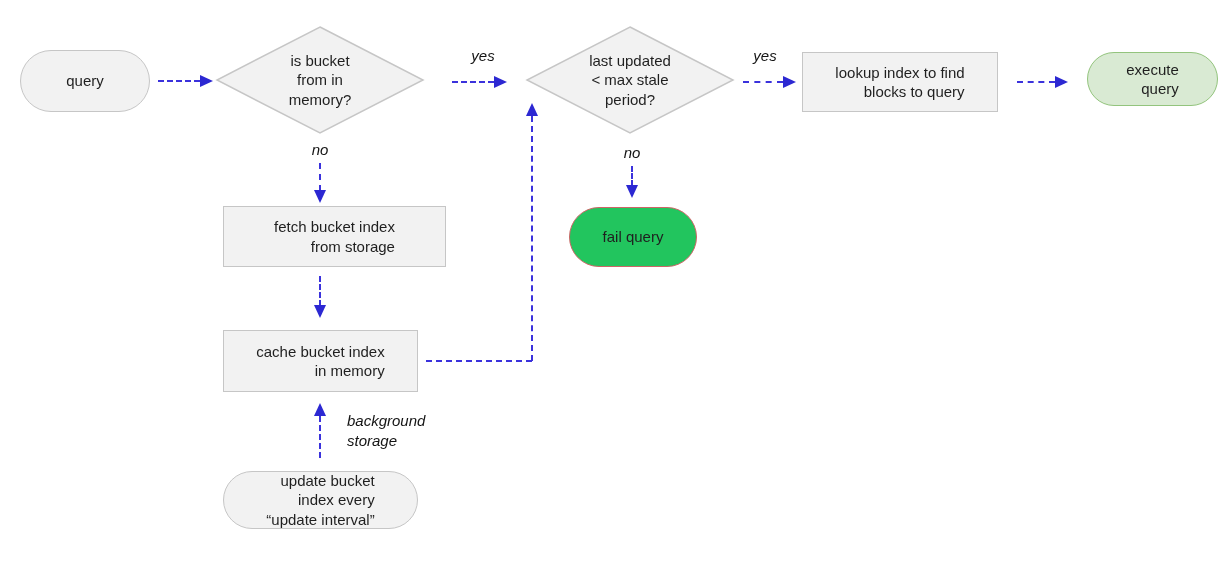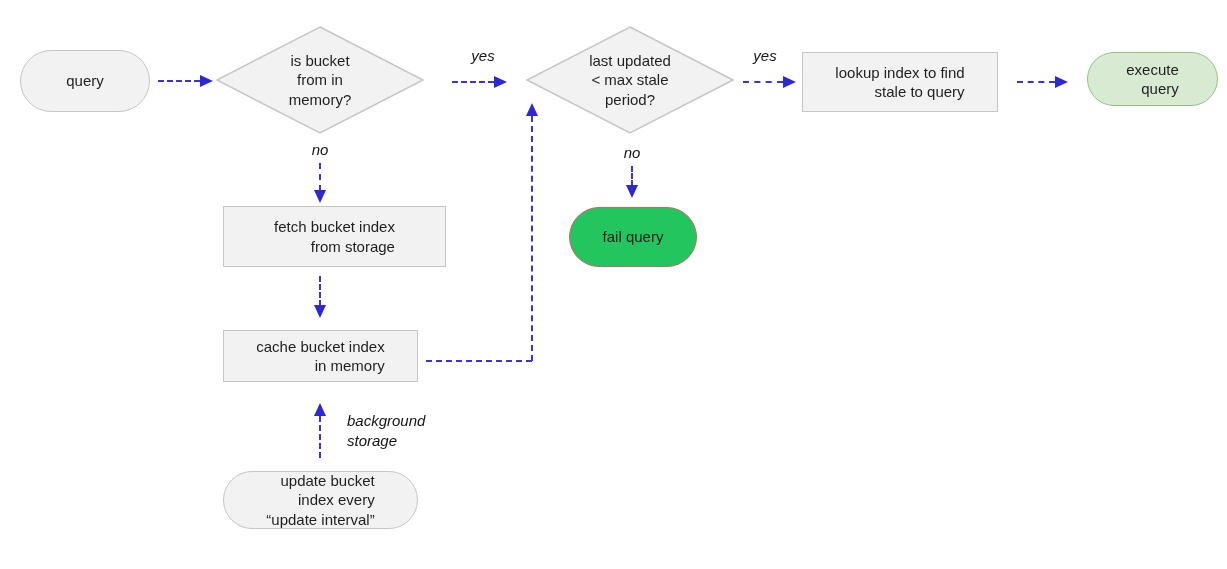--- a/index.html
+++ b/index.html
@@ -114,21 +114,21 @@
   <div class="ah down" style="left:314px; top:190px;"></div>
 
   <div class="node process" style="left:223px; top:206px; width:223px; height:61px;">
     <div class="txt">fetch bucket index
 from storage</div>
   </div>
 
   <div class="vline" style="left:319px; top:276px; height:30px;"></div>
   <div class="ah down" style="left:314px; top:305px;"></div>
 
-  <div class="node process" style="left:223px; top:330px; width:195px; height:52px;">
+  <div class="node process" style="left:223px; top:330px; width:195px; height:62px;">
     <div class="txt">cache bucket index
 in memory</div>
   </div>
 
   <div class="hline" style="left:426px; top:360px; width:106px;"></div>
   <div class="vline" style="left:531px; top:116px; height:245px;"></div>
   <div class="ah up" style="left:526px; top:103px;"></div>
 
   <div class="edge-label center" style="left:462px; top:46px; width:42px;">yes</div>
 
@@ -144,21 +144,21 @@
 period?</div>
   </div>
 
   <div class="edge-label center" style="left:744px; top:46px; width:42px;">yes</div>
 
   <div class="hline" style="left:743px; top:81px; width:40px;"></div>
   <div class="ah right" style="left:783px; top:76px;"></div>
 
   <div class="node process" style="left:802px; top:52px; width:196px; height:60px;">
     <div class="txt">lookup index to find
-stale to query</div>
+blocks to query</div>
   </div>
 
   <div class="hline" style="left:1017px; top:81px; width:38px;"></div>
   <div class="ah right" style="left:1055px; top:76px;"></div>
 
   <div class="node terminal success" style="left:1087px; top:52px; width:131px; height:54px; border-radius:30px;">
     <div class="txt">execute
 query</div>
   </div>
 

